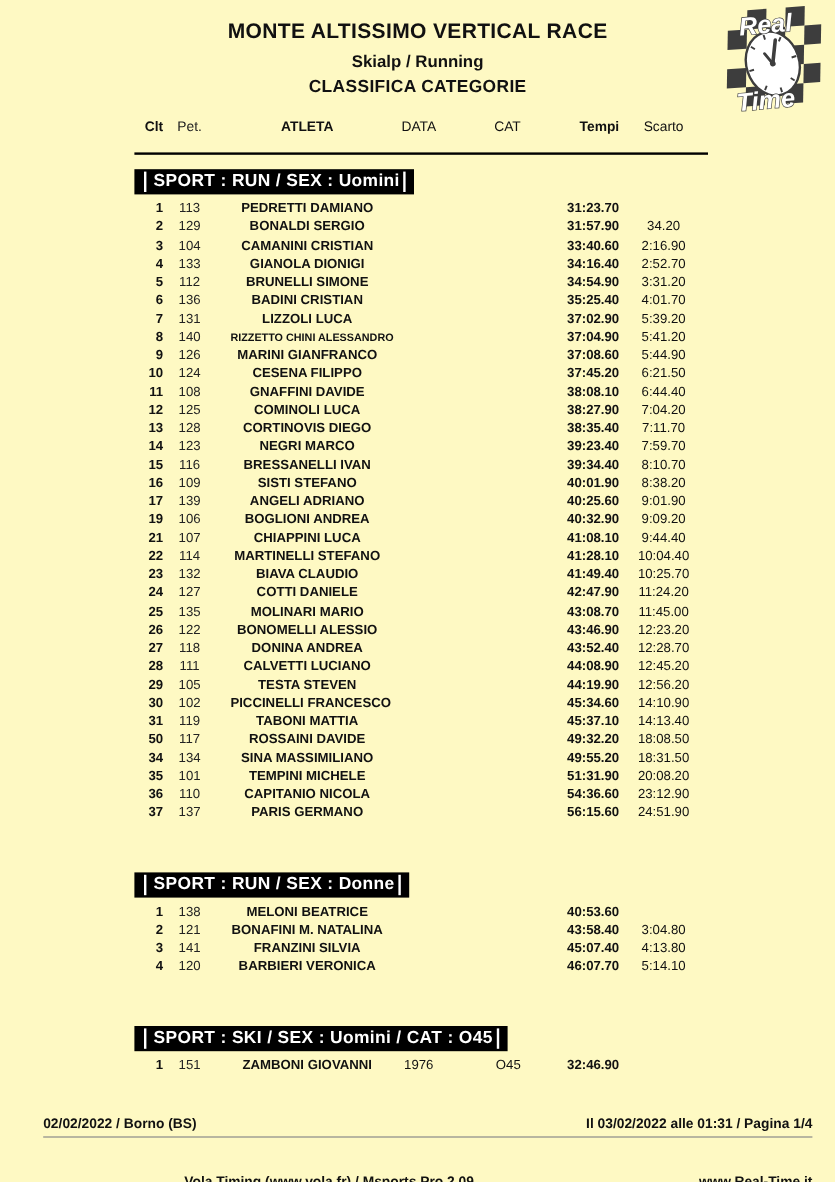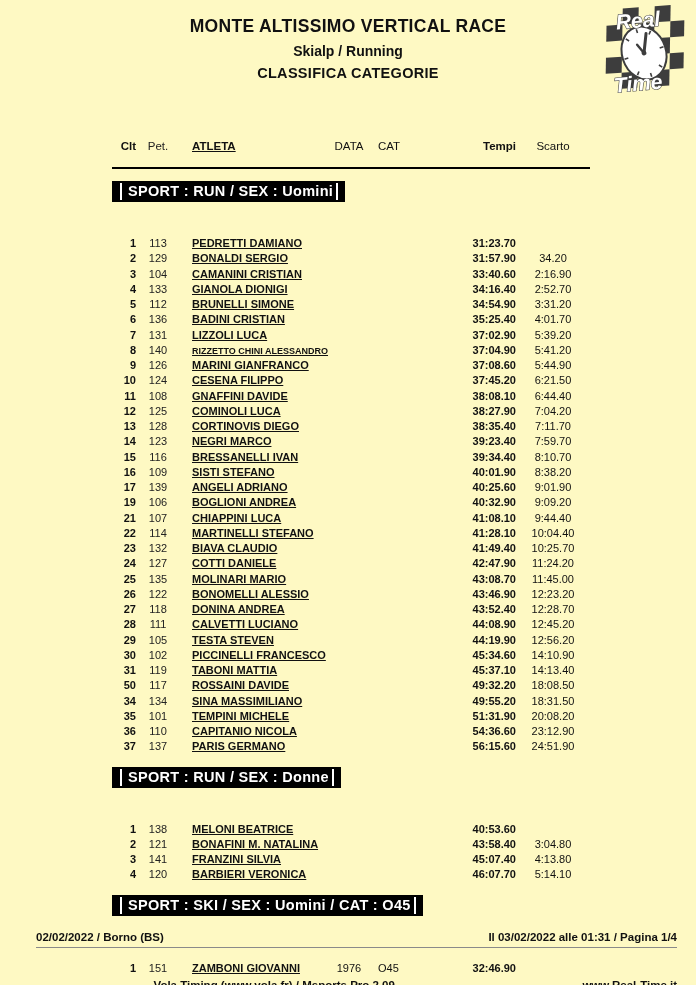--- a/index.html
+++ b/index.html
@@ -31,23 +31,23 @@
   .grid-row {
     display: grid;
     grid-template-columns: 24px 44px 140px 58px 56px 82px 1fr;
     align-items: baseline;
   }
   .col-head { font-weight: bold; font-size: 11.5px; }
   .head-row { padding-bottom: 15px; border-bottom: 2px solid #000; }
 
   .c-clt    { text-align: right;  font-weight: bold; }
   .c-pet    { text-align: center; font-weight: normal; color: #222; }
-  .c-atleta { padding-left: 12px; text-align: left; font-weight: bold; white-space: nowrap; text-decoration: underline; }
+  .c-atleta { padding-left: 12px; text-align: center; font-weight: bold; white-space: nowrap; }
   .c-data   { text-align: center; font-weight: normal; }
-  .c-cat    { text-align: left; font-weight: normal; margin-top: 40px; }
+  .c-cat    { text-align: right; font-weight: normal; }
   .c-tempi  { text-align: right;  font-weight: bold; }
   .c-scarto { text-align: center;  font-weight: normal; }
 
   .result-row { height: 15.25px; line-height: 15.25px; font-size: 11px; }
   .result-row .condensed { font-size: 9px; letter-spacing: 0px; }
 
   .section { margin-top: 41px; }
   .section:first-of-type { margin-top: 12px; }
 
   .section-bar {

